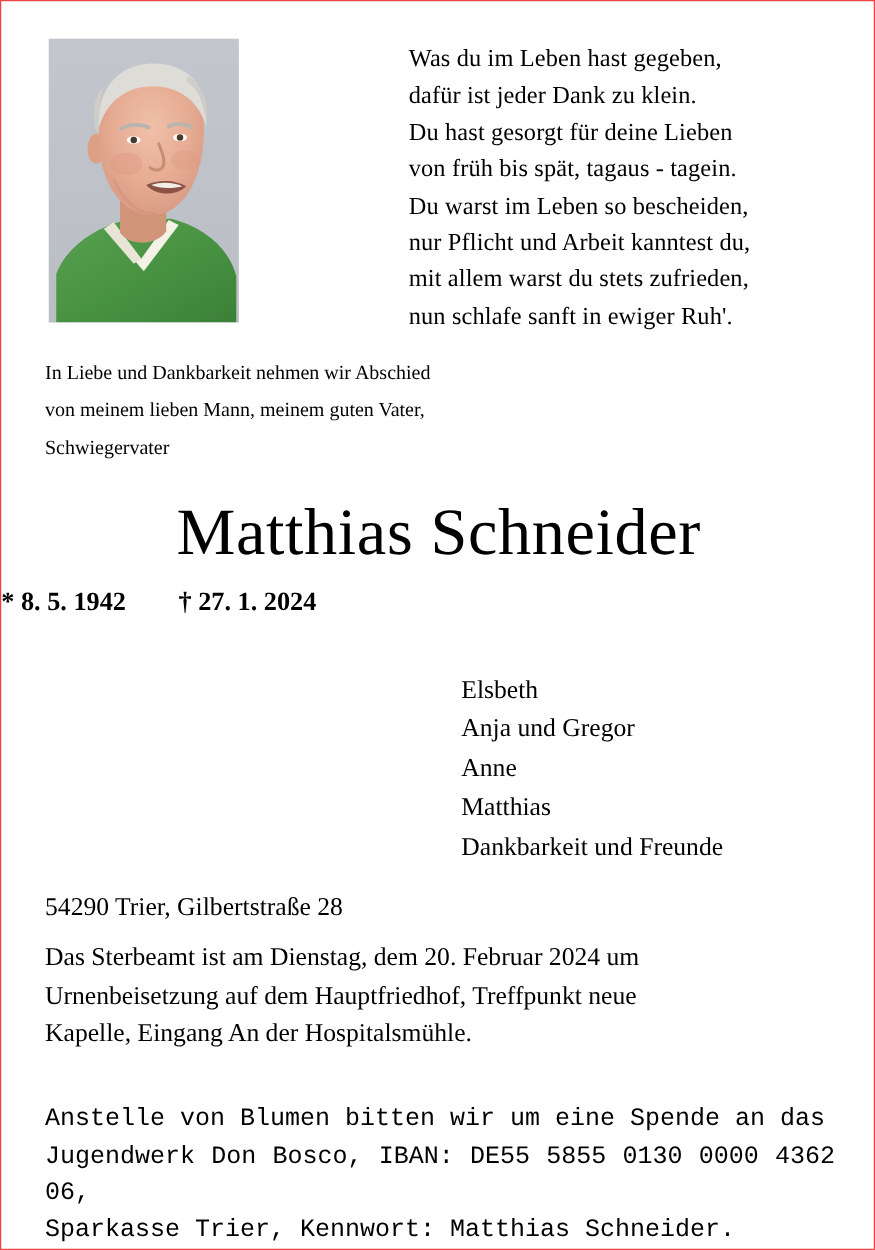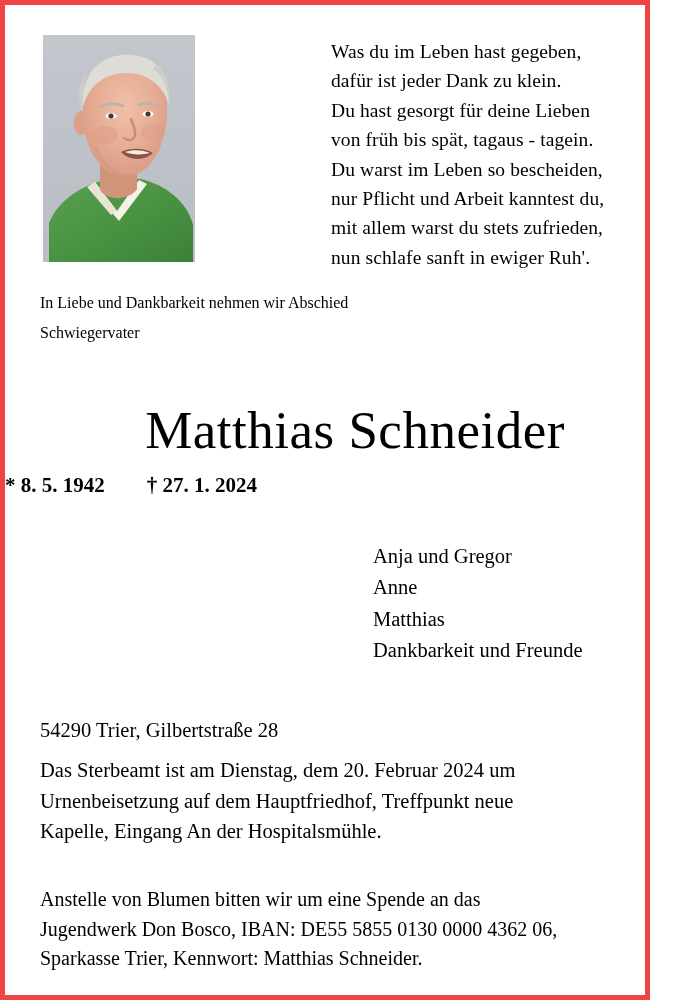--- a/index.html
+++ b/index.html
@@ -7,25 +7,25 @@
     margin: 0;
     padding: 0;
     background: #ffffff;
   }
   body {
     font-family: "Liberation Serif", "DejaVu Serif", serif;
     color: #000000;
   }
   .page {
     position: relative;
-    width: 650px;
+    width: 700px;
     height: 1000px;
     background: #ffffff;
     box-sizing: border-box;
-    border: 5px solid #ef4444;
+    border: 1px solid #ef4444;
     overflow: hidden;
     padding-left: 32px;
   }
 
   
   .top-block {
     position: absolute;
     left: 0;
     top: 0;
     width: 700px;
@@ -124,20 +124,21 @@
 
   .donation {
     position: absolute;
     left: 35px;
     top: 880px;
     width: 632px;
     font-size: 20px;
     line-height: 29.5px;
     text-align: justify;
     text-justify: inter-word;
+    font-family: Liberation Mono, monospace;
   }
   .donation .last-line { text-align: left; }
 
   .jline { display: block; }
 </style>
 </head>
 <body>
 
 <div class="page">
 
@@ -204,30 +205,32 @@
 Du hast gesorgt für deine Lieben
 von früh bis spät, tagaus - tagein.
 Du warst im Leben so bescheiden,
 nur Pflicht und Arbeit kanntest du,
 mit allem warst du stets zufrieden,
 nun schlafe sanft in ewiger Ruh'.</div>
   </div>
 
   <div class="intro">
     <span class="jline">In Liebe und Dankbarkeit nehmen wir Abschied</span>
+    <span class="jline">von meinem lieben Mann, meinem guten Vater,</span>
     <span class="jline last-line">Schwiegervater</span>
   </div>
 
   <div class="name">Matthias Schneider</div>
 
   <div class="dates">
     <span class="birth">* 8. 5. 1942</span><span>† 27. 1. 2024</span>
   </div>
 
   <div class="mourners">
+    <div>Elsbeth</div>
     <div>Anja und Gregor</div>
     <div>Anne</div>
     <div>Matthias</div>
     <div>Dankbarkeit und Freunde</div>
   </div>
 
   <div class="address">54290 Trier, Gilbertstraße 28</div>
 
   <div class="service">
     <span class="jline">Das Sterbeamt ist am Dienstag, dem 20. Februar 2024 um</span>

